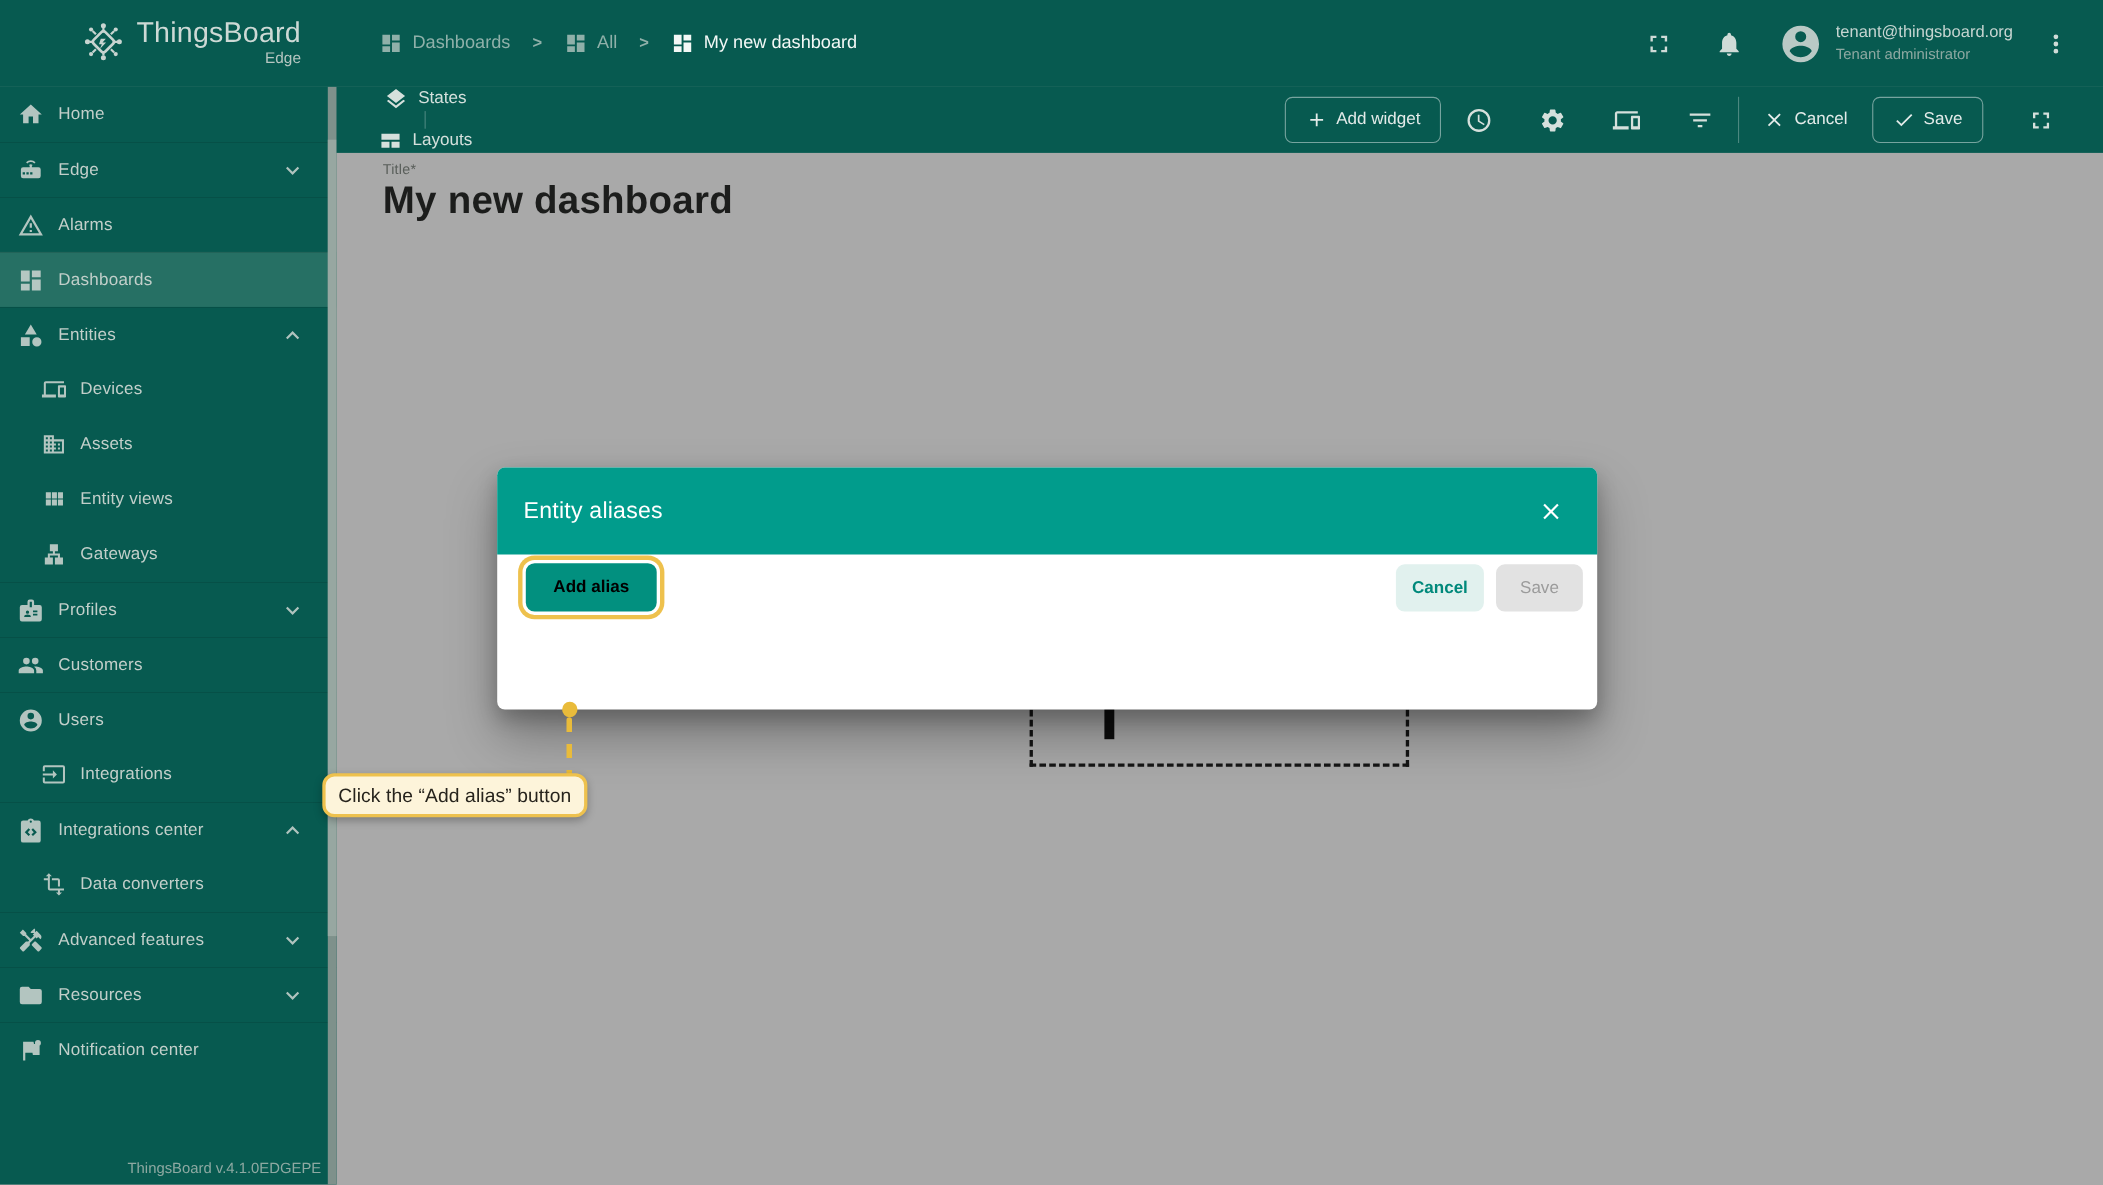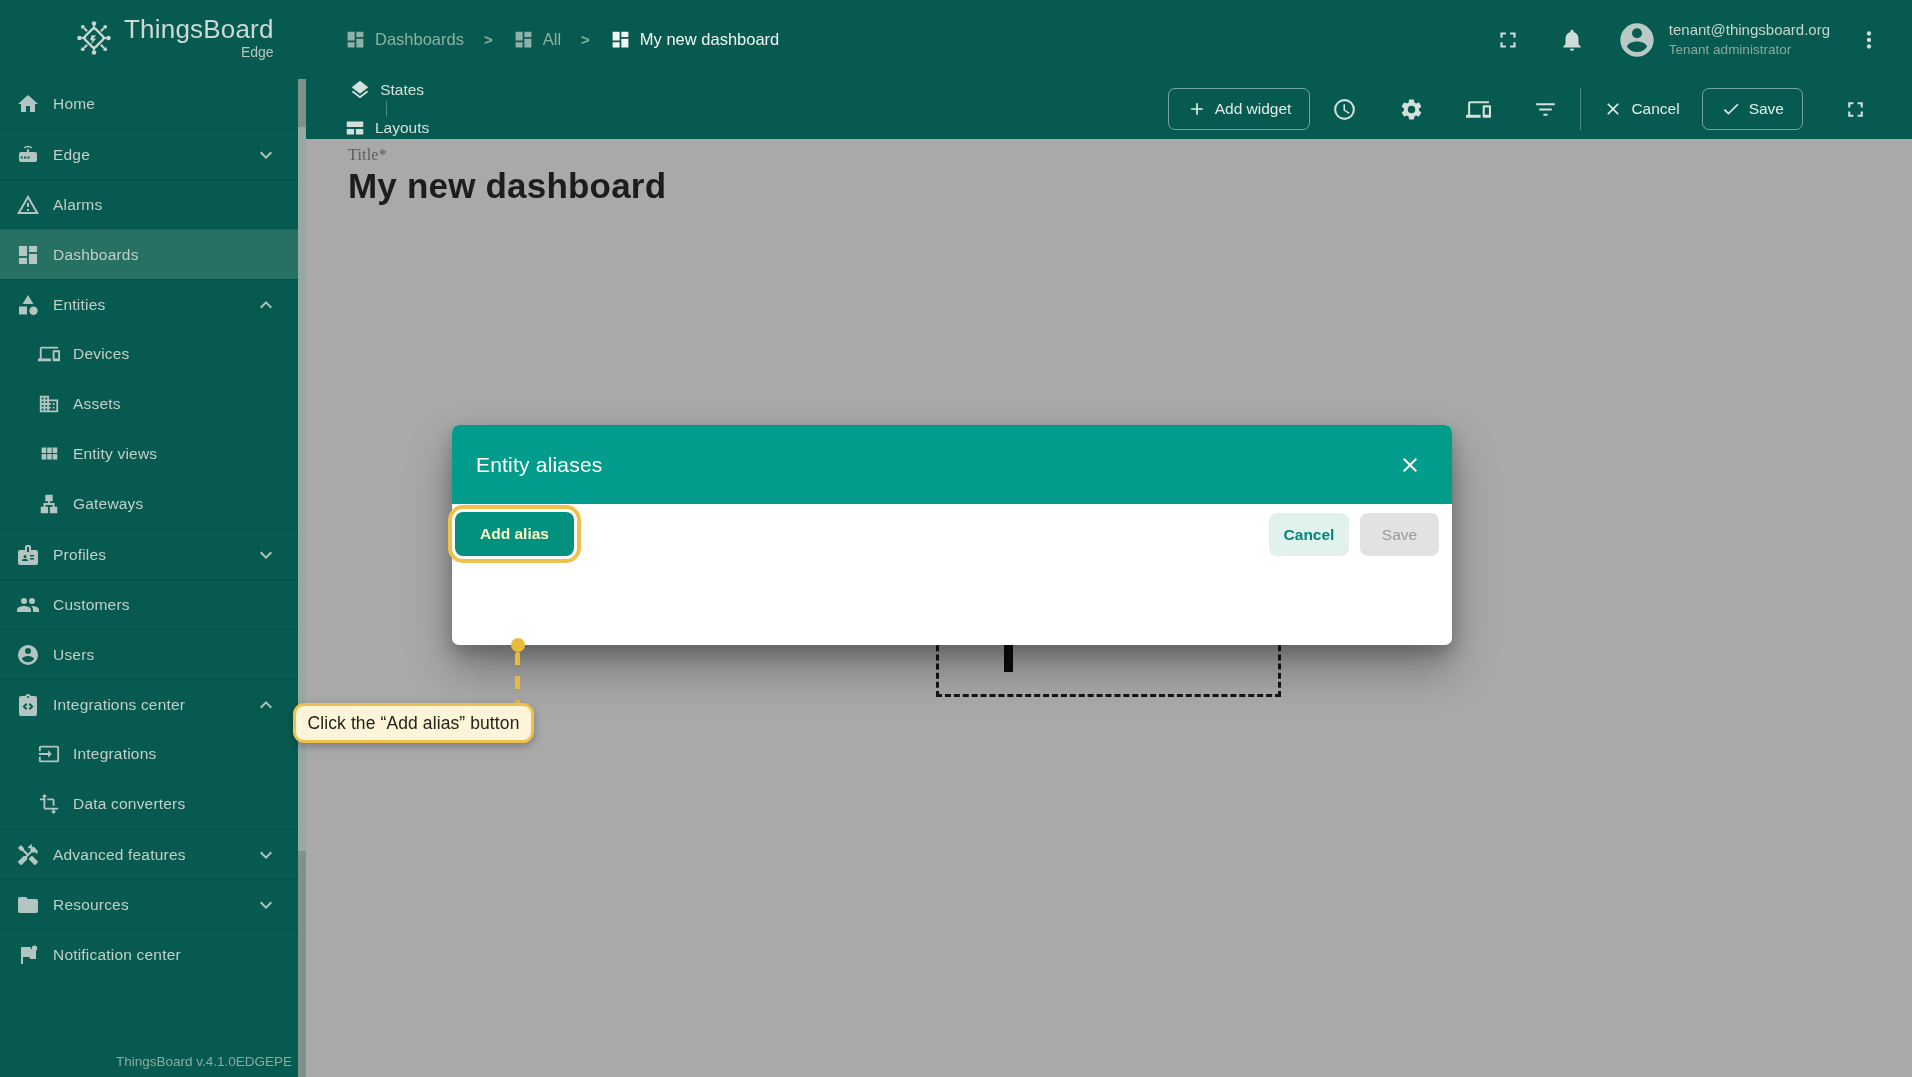--- a/index.html
+++ b/index.html
@@ -105,21 +105,21 @@
   .text-btn{display:flex;align-items:center;gap:8px;font-size:15.5px;font-weight:500;color:#e3ebe9;cursor:pointer;}
   .text-btn .i{width:20px;height:20px;}
   .m-clock{margin-left:22px;}
   .m-div{margin:0 22px;}
   .m-save{margin-left:22px;}
   .m-fs{margin-left:40px;}
 
   
   .canvas{position:absolute;left:306px;top:139px;width:1606px;height:938px;background:var(--canvas-gray);z-index:1;}
   .title-block{position:absolute;left:42px;top:7px;}
-  .title-label{font-size:16px;color:#595e5a;letter-spacing:.2px;font-family:Liberation Serif, serif;}
+  .title-label{font-size:13px;color:#595e5a;letter-spacing:.2px;}
   .canvas-title{font-size:35px;font-weight:700;color:#1c1d1c;letter-spacing:.2px;margin-top:2px;}
   .widget-placeholder{
     position:absolute;left:630px;top:424px;width:345px;height:134px;
     border:3px dashed #151515;z-index:2;
   }
   .text-cursor{position:absolute;left:698px;top:503px;width:9px;height:30px;background:#0d0d0d;z-index:2;}
 
   
   .dialog{
     position:absolute;left:452px;top:425px;width:1000px;height:220px;
@@ -136,22 +136,22 @@
   .dialog-table{height:82px;position:relative;border-bottom:1px solid #e4e4e4;}
   .col-header{
     position:absolute;top:50%;transform:translateY(-50%);
     font-size:15.5px;color:#747474;line-height:25px;
   }
   .col-0{left:98px;}
   .col-1{left:371px;}
   .col-2{left:705px;max-width:155px;}
   .dialog-footer{height:61px;position:relative;}
   .add-alias-btn{
-    position:absolute;left:3px;top:8px;width:119px;height:44px;
-    background:var(--button-teal);color:#fef9c3;font-size:15.5px;font-weight:600;
+    position:absolute;left:26px;top:8px;width:119px;height:44px;
+    background:var(--button-teal);color:#000000;font-size:15.5px;font-weight:600;
     border:none;border-radius:8px;cursor:pointer;
     box-shadow:0 0 0 3px #ffffff,0 0 0 7px var(--gold);
     font-family:"Liberation Sans",sans-serif;
   }
   .dlg-cancel-btn{
     position:absolute;right:103px;top:9px;width:80px;height:43px;
     background:#e1f1ee;color:var(--accent-teal);font-size:15.5px;font-weight:600;
     border:none;border-radius:8px;cursor:pointer;font-family:"Liberation Sans",sans-serif;
   }
   .dlg-save-btn{
@@ -371,40 +371,40 @@
         <span class="nav-label">Customers</span>
       </div>
       <div class="nav-item">
         <span class="nav-icon">
           <svg class="i" viewBox="0 0 24 24">
             <path d="M12 2a10 10 0 1 0 0 20 10 10 0 0 0 0-20zm0 3a3 3 0 1 1 0 6 3 3 0 0 1 0-6zm0 14.2a7.2 7.2 0 0 1-6-3.22c.03-1.99 4-3.08 6-3.08s5.97 1.09 6 3.08a7.2 7.2 0 0 1-6 3.22z"></path>
           </svg>
         </span>
         <span class="nav-label">Users</span>
       </div>
+      <div class="nav-item sub">
+        <span class="nav-icon">
+          <svg class="i" viewBox="0 0 24 24">
+            <path d="M21 3H3a2 2 0 0 0-2 2v4h2V5h18v14H3v-4H1v4a2 2 0 0 0 2 2h18a2 2 0 0 0 2-2V5a2 2 0 0 0-2-2zM11 16l4-4-4-4v3H1v2h10v3z"></path>
+          </svg>
+        </span>
+        <span class="nav-label">Integrations</span>
+      </div>
       <div class="nav-item">
         <span class="nav-icon">
           <svg class="i" viewBox="0 0 24 24">
             <path d="M19 3h-4.18C14.4 1.84 13.3 1 12 1c-1.3 0-2.4.84-2.82 2H5a2 2 0 0 0-2 2v16a2 2 0 0 0 2 2h14a2 2 0 0 0 2-2V5a2 2 0 0 0-2-2zm-7 0a1 1 0 1 1 0 2 1 1 0 0 1 0-2zm-2 14-3.5-3.5L10 10l1.4 1.4-2.1 2.1 2.1 2.1L10 17zm4 0-1.4-1.4 2.1-2.1-2.1-2.1L14 10l3.5 3.5L14 17z"></path>
           </svg>
         </span>
         <span class="nav-label">Integrations center</span>
         <span class="nav-chevron">
           <svg class="i" viewBox="0 0 24 24">
             <path d="M7.4 15.4 12 10.8l4.6 4.6L18 14l-6-6-6 6z"></path>
           </svg>
         </span>
-      </div>
-      <div class="nav-item sub">
-        <span class="nav-icon">
-          <svg class="i" viewBox="0 0 24 24">
-            <path d="M21 3H3a2 2 0 0 0-2 2v4h2V5h18v14H3v-4H1v4a2 2 0 0 0 2 2h18a2 2 0 0 0 2-2V5a2 2 0 0 0-2-2zM11 16l4-4-4-4v3H1v2h10v3z"></path>
-          </svg>
-        </span>
-        <span class="nav-label">Integrations</span>
       </div>
       <div class="nav-item sub">
         <span class="nav-icon">
           <svg class="i" viewBox="0 0 24 24">
             <path d="M22 18v-2H8V4h2L7 1 4 4h2v2H2v2h4v8a2 2 0 0 0 2 2h8v2h-2l3 3 3-3h-2v-2h4zM10 8h6v6h2V8a2 2 0 0 0-2-2h-6v2z"></path>
           </svg>
         </span>
         <span class="nav-label">Data converters</span>
       </div>
       <div class="nav-item">

